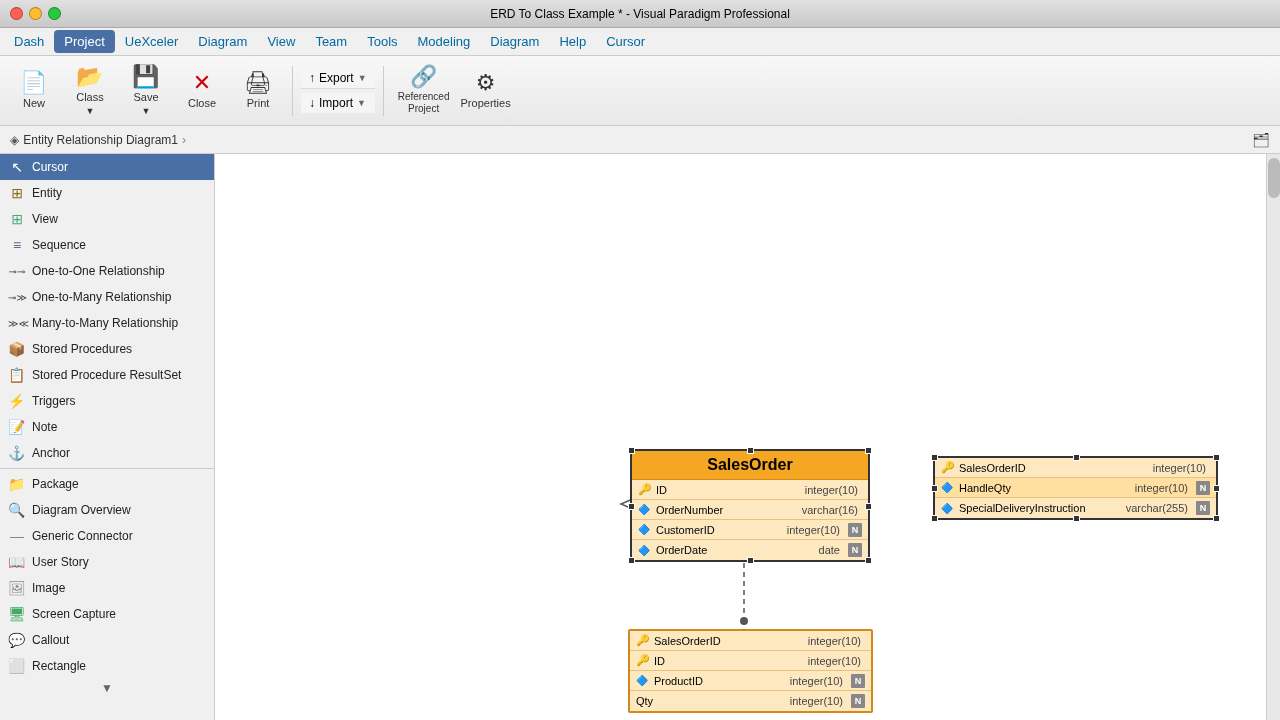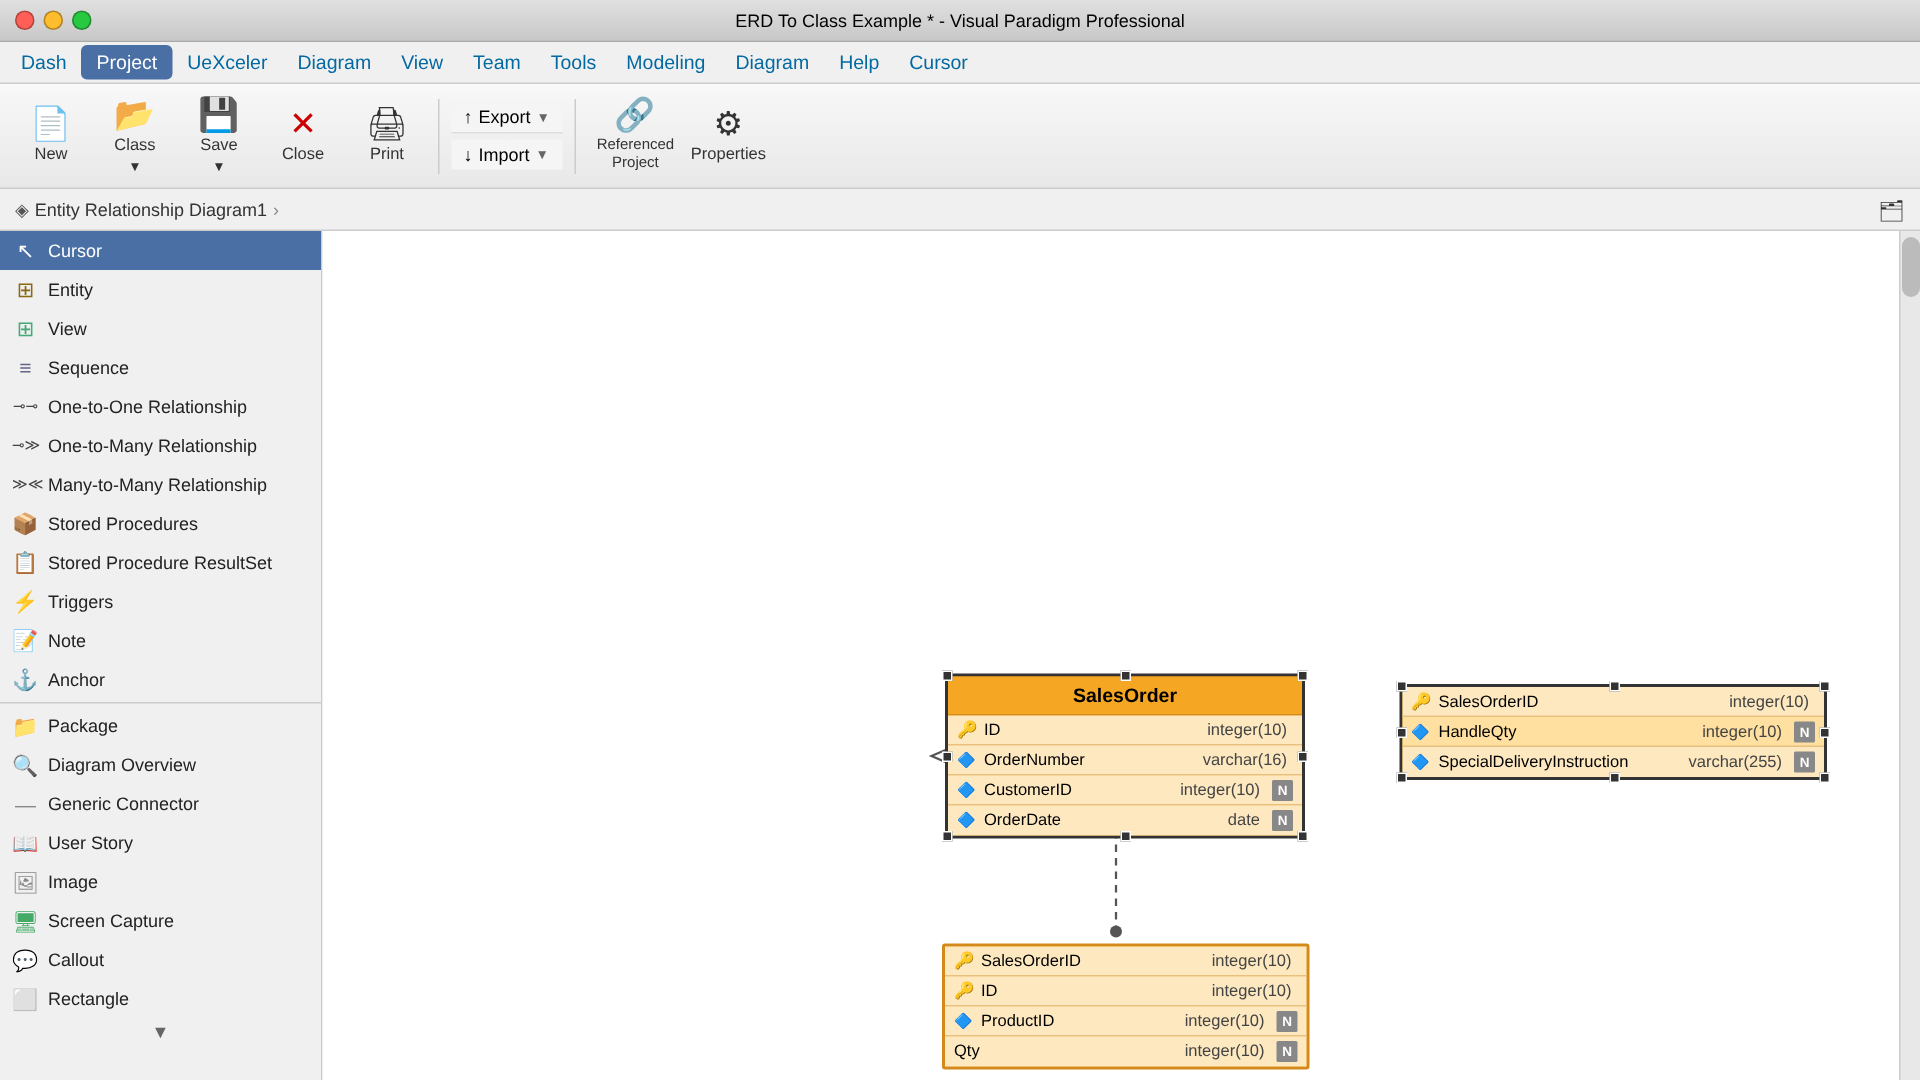--- a/index.html
+++ b/index.html
@@ -126,21 +126,21 @@
       min-width: 180px;
     }
     .erd-entity.selected {
       border-color: #333;
     }
     .erd-entity-header {
       background: #f5a623;
       text-align: center;
       padding: 5px 8px;
       font-weight: bold;
-      font-size: 13px;
+      font-size: 16px;
       border-bottom: 1px solid #d4891b;
     }
     .erd-entity-row {
       display: flex; align-items: center;
       padding: 2px 6px; gap: 4px; font-size: 11px;
       background: #fde8c0;
       border-bottom: 1px solid #e8c080;
       min-height: 20px;
     }
     .erd-entity-row:last-child { border-bottom: none; }

